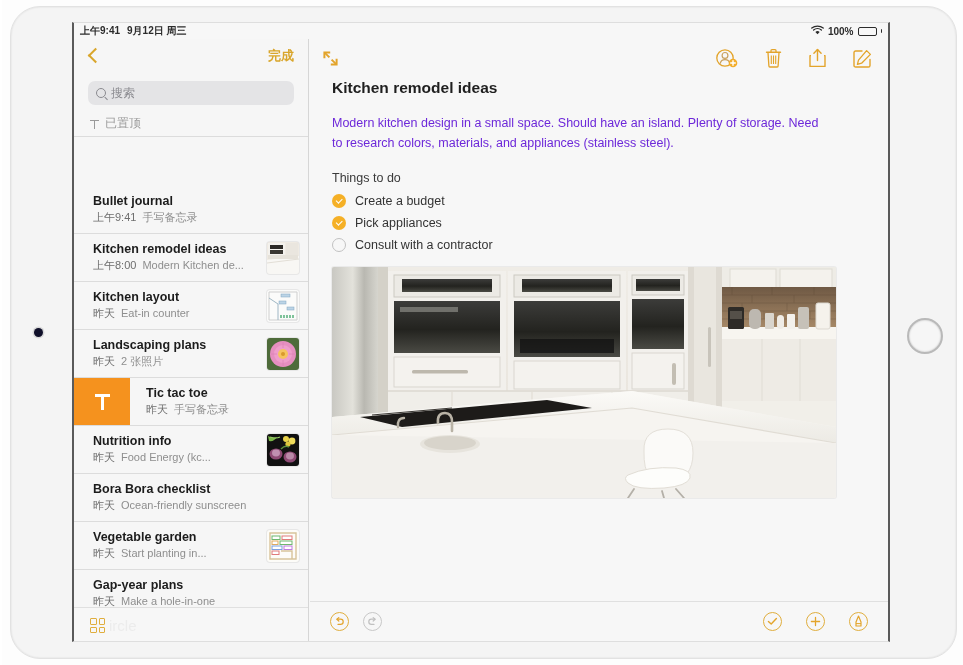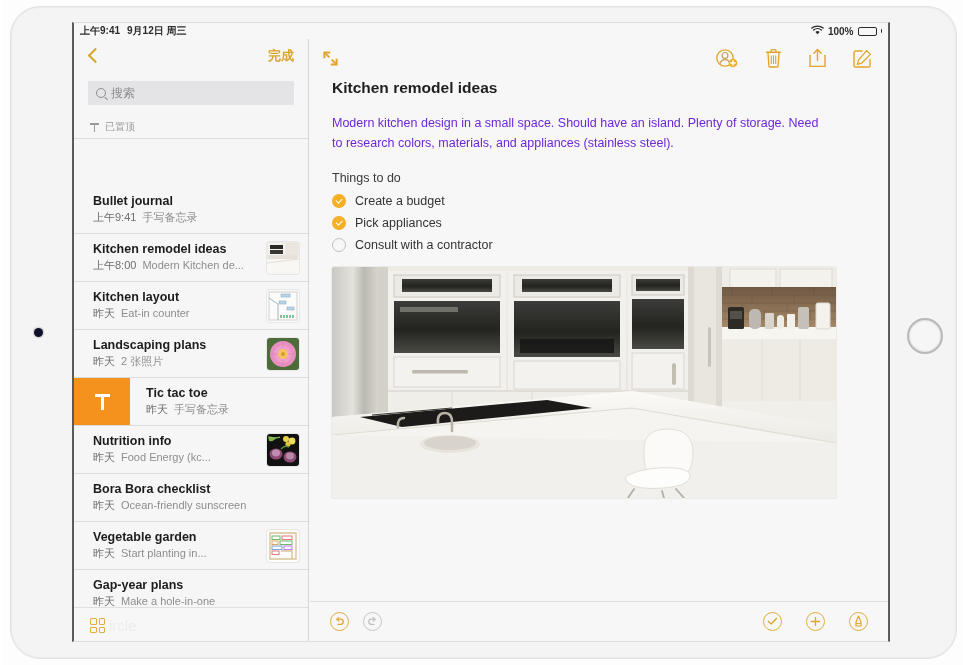--- a/index.html
+++ b/index.html
@@ -91,37 +91,37 @@
   }
   .done-btn {
     font-size: 13px; font-weight: bold; color: #d9a62c; cursor: pointer;
   }
   .sb-title {
     font-size: 27px; font-weight: bold; color: #1a1a1a;
     padding: 0 16px; line-height: 1.1; margin-top: -2px; letter-spacing: .5px;
   }
   .search-wrap { padding: 8px 14px 0 14px; }
   .search-box {
-    height: 24px; background: #e4e4e6; border-radius: 1px;
+    height: 24px; background: #e4e4e6; border-radius: 7px;
     display: flex; align-items: center; gap: 5px; padding: 0 8px;
   }
   .search-ico {
     width: 10px; height: 10px; border: 1.4px solid #8b8b90;
     border-radius: 50%; position: relative; flex: none;
   }
   .search-ico::after {
     content: ""; position: absolute; right: -3px; bottom: -2px;
     width: 4px; height: 1.4px; background: #8b8b90; transform: rotate(45deg);
   }
   .search-ph { font-size: 12px; color: #8b8b90; }
 
   .pinned-header {
     display: flex; align-items: center; gap: 6px;
-    padding: 15px 16px 4px 16px;
-    font-size: 10px; color: #9a9a9a;
+    padding: 10px 16px 4px 16px;
+    font-size: 12px; color: #9a9a9a;
     border-bottom: 1px solid #dcdcdc;
   }
   .pin-ico { width: 9px; height: 10px; position: relative; flex: none; }
   .pin-ico::before {
     content:""; position:absolute; left:0; top:1px; width:9px; height:1.6px;
     background:#9a9a9a;
   }
   .pin-ico::after {
     content:""; position:absolute; left:3.7px; top:1px; width:1.6px; height:9px;
     background:#9a9a9a;

